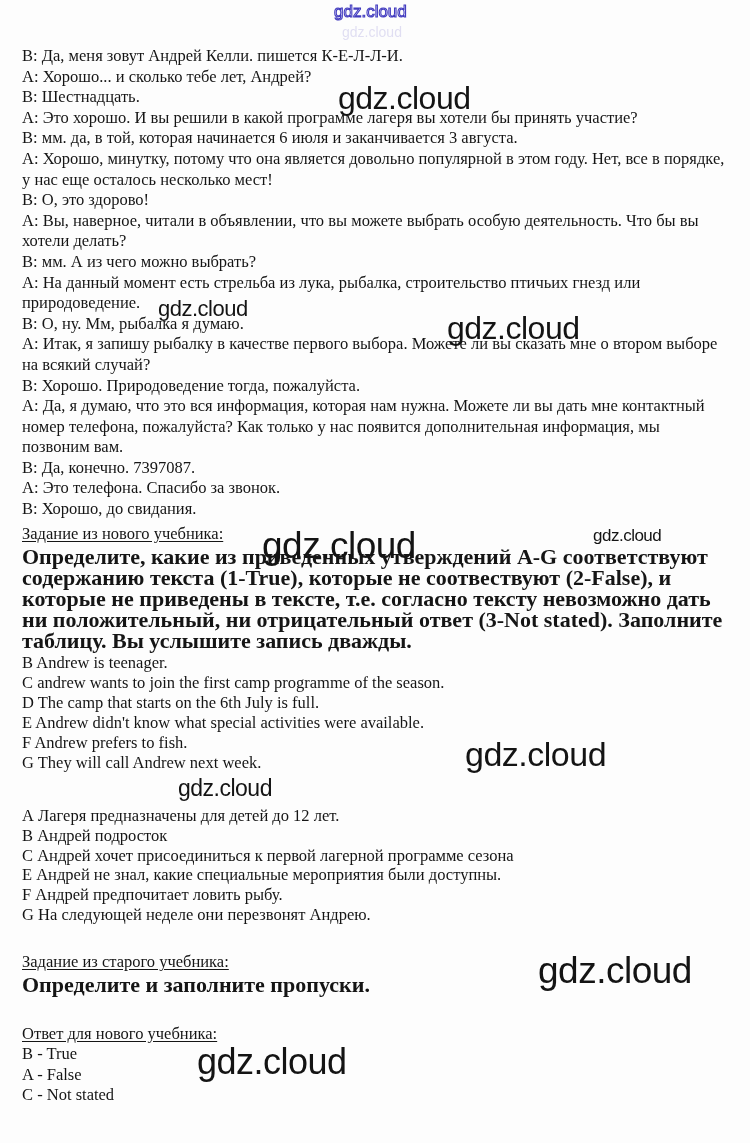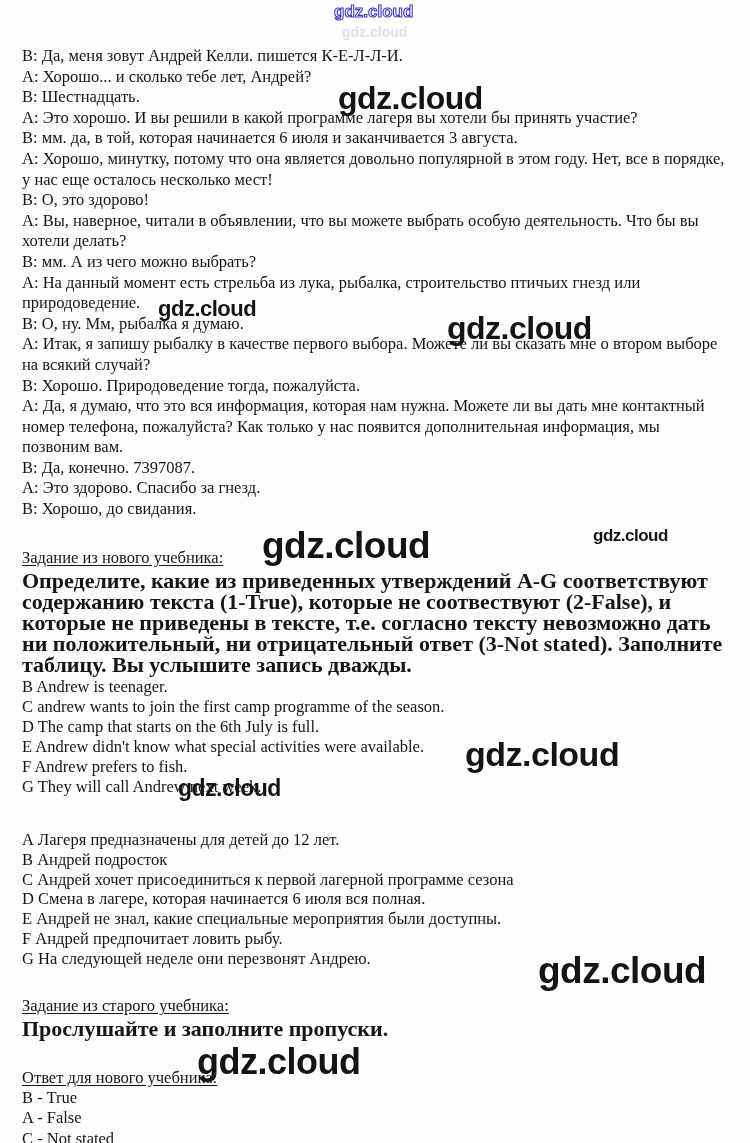--- a/index.html
+++ b/index.html
@@ -9,21 +9,21 @@
     font-family:"Liberation Serif",serif;
     color:#151515;
     position:relative;
     overflow:hidden;
   }
   .page{position:absolute;inset:0;}
   
   .wm{
     position:absolute;
     font-family:"Liberation Sans",sans-serif;
-    font-weight:bold;
+    font-weight:normal;
     color:#141414;
     white-space:nowrap;
     line-height:1;
     letter-spacing:-0.5px;
     pointer-events:none;
   }
   .wm-top{left:334px;top:3px;font-size:17px;color:#ffffff;
           -webkit-text-stroke:1.1px #423bbf;letter-spacing:0;}
   .wm-top-ghost{left:342px;top:25px;font-size:14px;color:rgba(110,102,200,0.20);
           letter-spacing:0;}
@@ -42,21 +42,21 @@
     font-size:16.5px;line-height:20.6px;
   }
   .content p{margin:0;}
   .line{margin:0;}
   .heading{
     text-decoration:underline;
     text-underline-offset:2px;
   }
   .instructions{font-weight:bold;line-height:21px;font-size:22px;}
   .list .line{line-height:19.9px;}
-  .sec-task-new .heading{margin-top:28px;}
+  .sec-task-new .heading{margin-top:4px;}
   .sec-task-new .instructions{margin-top:2px;}
   .list-en{margin-top:2px;}
   .list-ru{margin-top:33px;}
   .sec-task-old{margin-top:27px;}
   .sec-task-old .instructions{margin-top:1px;}
   .sec-answers{margin-top:29px;}
   .sec-answers .line{line-height:20.2px;}
 </style>
 </head>
 <body>
@@ -86,51 +86,50 @@
       <p class="line">A: Хорошо, минутку, потому что она является довольно популярной в этом году. Нет, все в порядке, у нас еще осталось несколько мест!</p>
       <p class="line">B: О, это здорово!</p>
       <p class="line">A: Вы, наверное, читали в объявлении, что вы можете выбрать особую деятельность. Что бы вы хотели делать?</p>
       <p class="line">B: мм. А из чего можно выбрать?</p>
       <p class="line">A: На данный момент есть стрельба из лука, рыбалка, строительство птичьих гнезд или природоведение.</p>
       <p class="line">B: О, ну. Мм, рыбалка я думаю.</p>
       <p class="line">A: Итак, я запишу рыбалку в качестве первого выбора. Можете ли вы сказать мне о втором выборе на всякий случай?</p>
       <p class="line">B: Хорошо. Природоведение тогда, пожалуйста.</p>
       <p class="line">A: Да, я думаю, что это вся информация, которая нам нужна. Можете ли вы дать мне контактный номер телефона, пожалуйста? Как только у нас появится дополнительная информация, мы позвоним вам.</p>
       <p class="line">B: Да, конечно. 7397087.</p>
-      <p class="line">A: Это здорово. Спасибо за гнезд.</p>
+      <p class="line">A: Это телефона. Спасибо за звонок.</p>
       <p class="line">B: Хорошо, до свидания.</p>
     </section>
 
     <section class="sec-task-new">
       <div class="heading">Задание из нового учебника:</div>
       <p class="instructions">Определите, какие из приведенных утверждений A-G соответствуют содержанию текста (1-True), которые не соотвествуют (2-False), и которые не приведены в тексте, т.е. согласно тексту невозможно дать ни положительный, ни отрицательный ответ (3-Not stated). Заполните таблицу. Вы услышите запись дважды.</p>
 
       <div class="list list-en">
         <div class="line">B Andrew is teenager.</div>
         <div class="line">C andrew wants to join the first camp programme of the season.</div>
         <div class="line">D The camp that starts on the 6th July is full.</div>
         <div class="line">E Andrew didn't know what special activities were available.</div>
         <div class="line">F Andrew prefers to fish.</div>
         <div class="line">G They will call Andrew next week.</div>
       </div>
 
       <div class="list list-ru">
         <div class="line">А Лагеря предназначены для детей до 12 лет.</div>
         <div class="line">В Андрей подросток</div>
         <div class="line">С Андрей хочет присоединиться к первой лагерной программе сезона</div>
-        <div class="line">D Смена в лагере, которая начинается 6 июля вся полная.</div>
         <div class="line">Е Андрей не знал, какие специальные мероприятия были доступны.</div>
         <div class="line">F Андрей предпочитает ловить рыбу.</div>
         <div class="line">G На следующей неделе они перезвонят Андрею.</div>
       </div>
     </section>
 
     <section class="sec-task-old">
       <div class="heading">Задание из старого учебника:</div>
-      <p class="instructions">Прослушайте и заполните пропуски.</p>
+      <p class="instructions">Определите и заполните пропуски.</p>
     </section>
 
     <section class="sec-answers">
       <div class="heading">Ответ для нового учебника:</div>
       <div class="line">B - True</div>
       <div class="line">A - False</div>
       <div class="line">C - Not stated</div>
     </section>
 
   </div>

